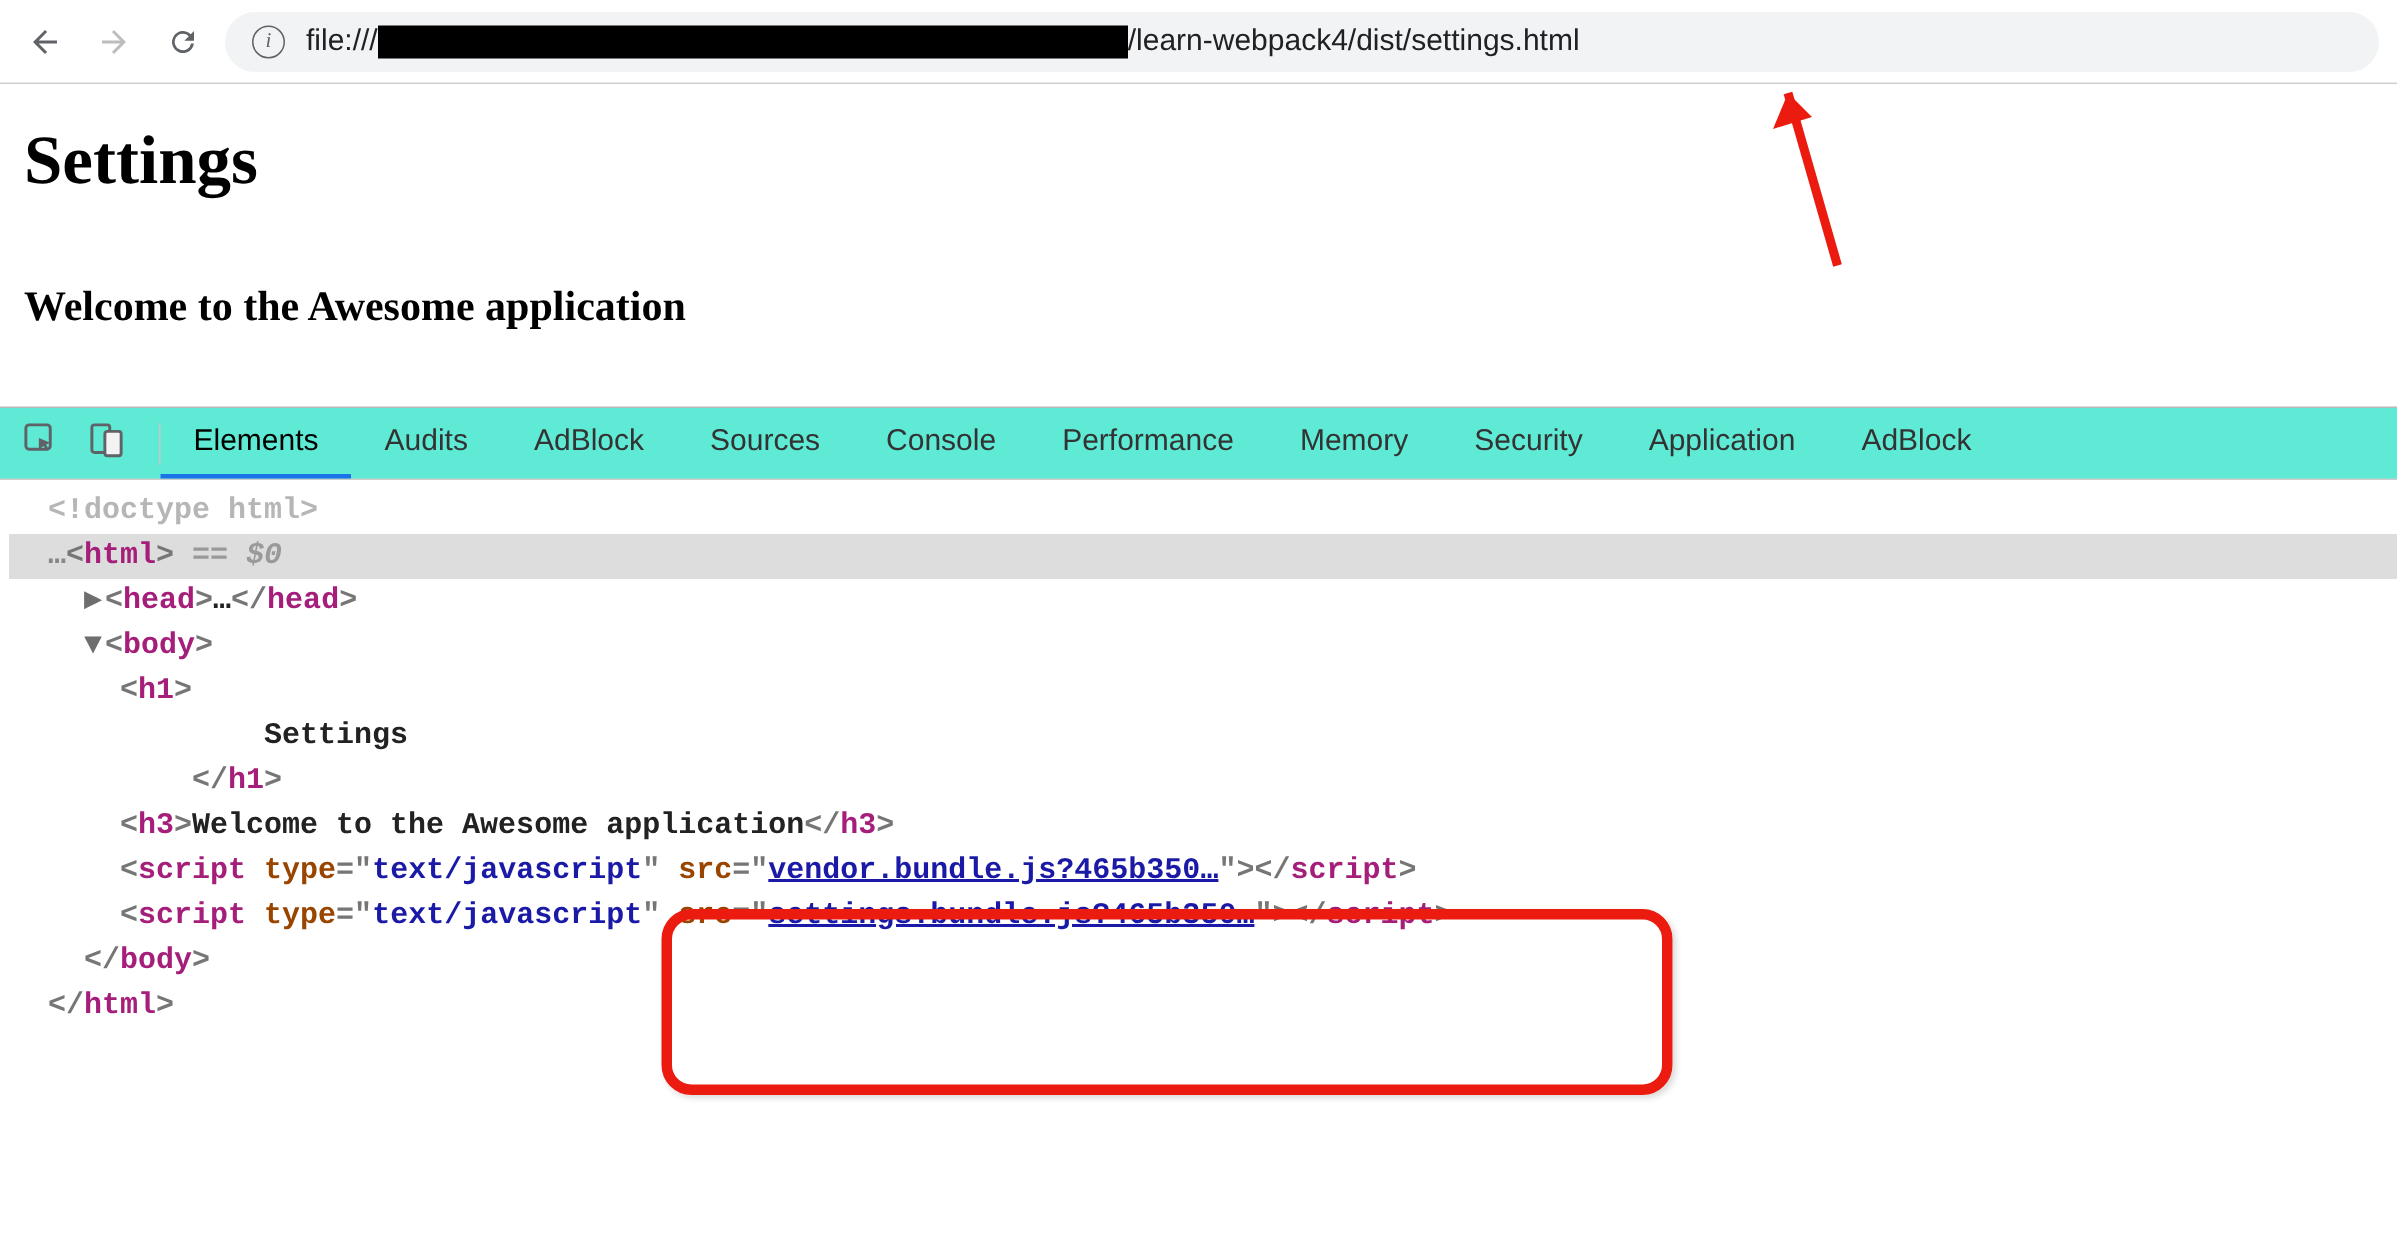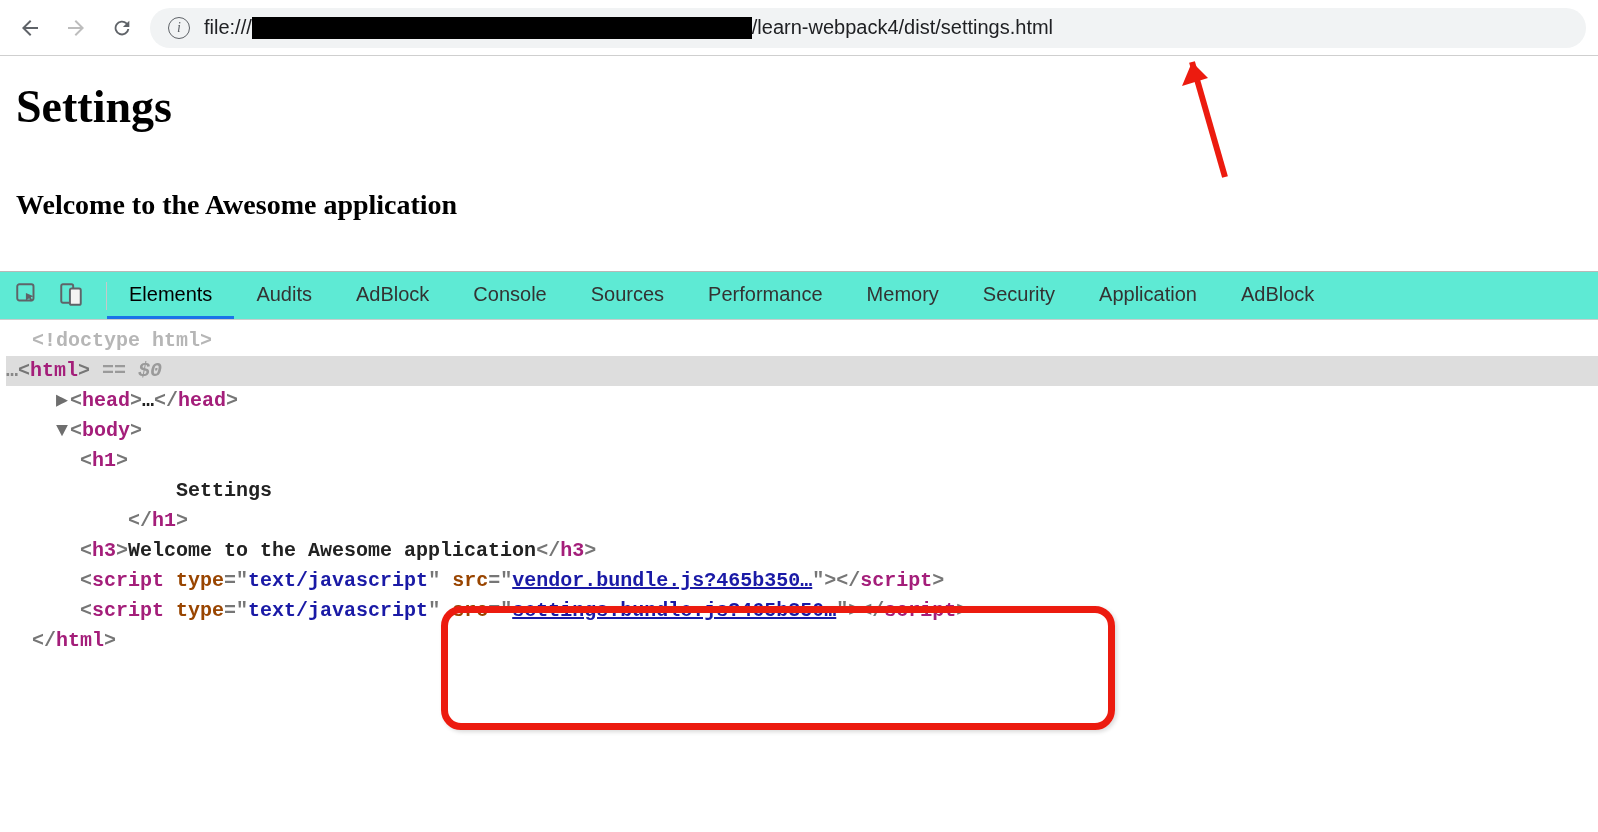--- a/index.html
+++ b/index.html
@@ -99,21 +99,21 @@
 
     .dt-body {
       padding: 6px 0 20px 6px;
       font-family: Menlo, Monaco, "Courier New", monospace;
       font-size: 20px;
       line-height: 30px;
       background: #fff;
     }
     .dt-line { white-space: pre; font-weight: bold; }
     .gray { color: #b6b6b6; }
-    .selline { background: #dddddd; }
+    .selline { background: #dddddd; padding-left: 26px; }
     .dots { color: #888; }
     .eq0 { color: #9a9a9a; font-style: italic; }
     .tag { color: #a41e7a; }
     .attr-name { color: #994500; }
     .attr-val { color: #1a1aa6; }
     .punct { color: #767676; }
     .txt { color: #222; }
     .caret { color: #6e6e6e; display: inline-block; width: 14px; }
     .srclink { color: #1a1aa6; text-decoration: underline; }
 
@@ -183,41 +183,42 @@
         <svg width="26" height="26" viewBox="0 0 24 24">
             <rect x="3" y="3" width="11" height="17" rx="1.5" fill="none" stroke="#5f6368" stroke-width="1.8"></rect>
             <rect x="11" y="7" width="10" height="15" rx="1.5" fill="#f3f3f3" stroke="#5f6368" stroke-width="1.8"></rect>
           </svg>
       </span>
     </div>
     <div class="dt-tabs" id="dt-tabs">
         <div class="dt-tab active">Elements</div>
         <div class="dt-tab">Audits</div>
         <div class="dt-tab">AdBlock</div>
+        <div class="dt-tab">Sources</div>
         <div class="dt-tab">Console</div>
-        <div class="dt-tab">Sources</div>
         <div class="dt-tab">Performance</div>
         <div class="dt-tab">Memory</div>
         <div class="dt-tab">Security</div>
         <div class="dt-tab">Application</div>
         <div class="dt-tab">AdBlock</div>
       </div>
   </div>
 
   <div class="dt-body" style="position:relative;">
     <div class="dt-line indent1"><span class="gray">&lt;!doctype html&gt;</span></div>
     <div class="dt-line selline"><span class="dots">…</span><span class="punct">&lt;</span><span class="tag">html</span><span class="punct">&gt;</span><span class="eq0"> == $0</span></div>
     <div class="dt-line indent2"><span class="caret">▶</span><span class="punct">&lt;</span><span class="tag">head</span><span class="punct">&gt;</span><span class="txt">…</span><span class="punct">&lt;/</span><span class="tag">head</span><span class="punct">&gt;</span></div>
     <div class="dt-line indent2"><span class="caret">▼</span><span class="punct">&lt;</span><span class="tag">body</span><span class="punct">&gt;</span></div>
     <div class="dt-line indent3"><span class="punct">&lt;</span><span class="tag">h1</span><span class="punct">&gt;</span></div>
     <div class="dt-line indent5"><span class="txt">Settings</span></div>
     <div class="dt-line indent4"><span class="punct">&lt;/</span><span class="tag">h1</span><span class="punct">&gt;</span></div>
     <div class="dt-line indent3"><span class="punct">&lt;</span><span class="tag">h3</span><span class="punct">&gt;</span><span class="txt">Welcome to the Awesome application</span><span class="punct">&lt;/</span><span class="tag">h3</span><span class="punct">&gt;</span></div>
     <div class="dt-line indent3"><span class="punct">&lt;</span><span class="tag">script</span> <span class="attr-name">type</span><span class="punct">=</span><span class="punct">"</span><span class="attr-val">text/javascript</span><span class="punct">"</span> <span class="attr-name">src</span><span class="punct">=</span><span class="punct">"</span><span class="srclink">vendor.bundle.js?465b350…</span><span class="punct">"</span><span class="punct">&gt;</span><span class="punct">&lt;/</span><span class="tag">script</span><span class="punct">&gt;</span></div>
     <div class="dt-line indent3"><span class="punct">&lt;</span><span class="tag">script</span> <span class="attr-name">type</span><span class="punct">=</span><span class="punct">"</span><span class="attr-val">text/javascript</span><span class="punct">"</span> <span class="attr-name">src</span><span class="punct">=</span><span class="punct">"</span><span class="srclink">settings.bundle.js?465b350…</span><span class="punct">"</span><span class="punct">&gt;</span><span class="punct">&lt;/</span><span class="tag">script</span><span class="punct">&gt;</span></div>
+    <div class="dt-line indent2"><span class="punct">&lt;/</span><span class="tag">body</span><span class="punct">&gt;</span></div>
     <div class="dt-line indent1"><span class="punct">&lt;/</span><span class="tag">html</span><span class="punct">&gt;</span></div>
   </div>
 </div>
 
 <div class="annot-box" style="left:441px; top:606px; width:674px; height:124px;"></div>
 <svg class="annot-arrow" style="left:1180px; top:52px; width:60px; height:130px;" viewBox="0 0 60 130">
   <line x1="45" y1="125" x2="12" y2="10" stroke="#ec1b0f" stroke-width="6"></line>
   <polygon points="12,10 2,34 28,26" fill="#ec1b0f"></polygon>
 </svg>
 

